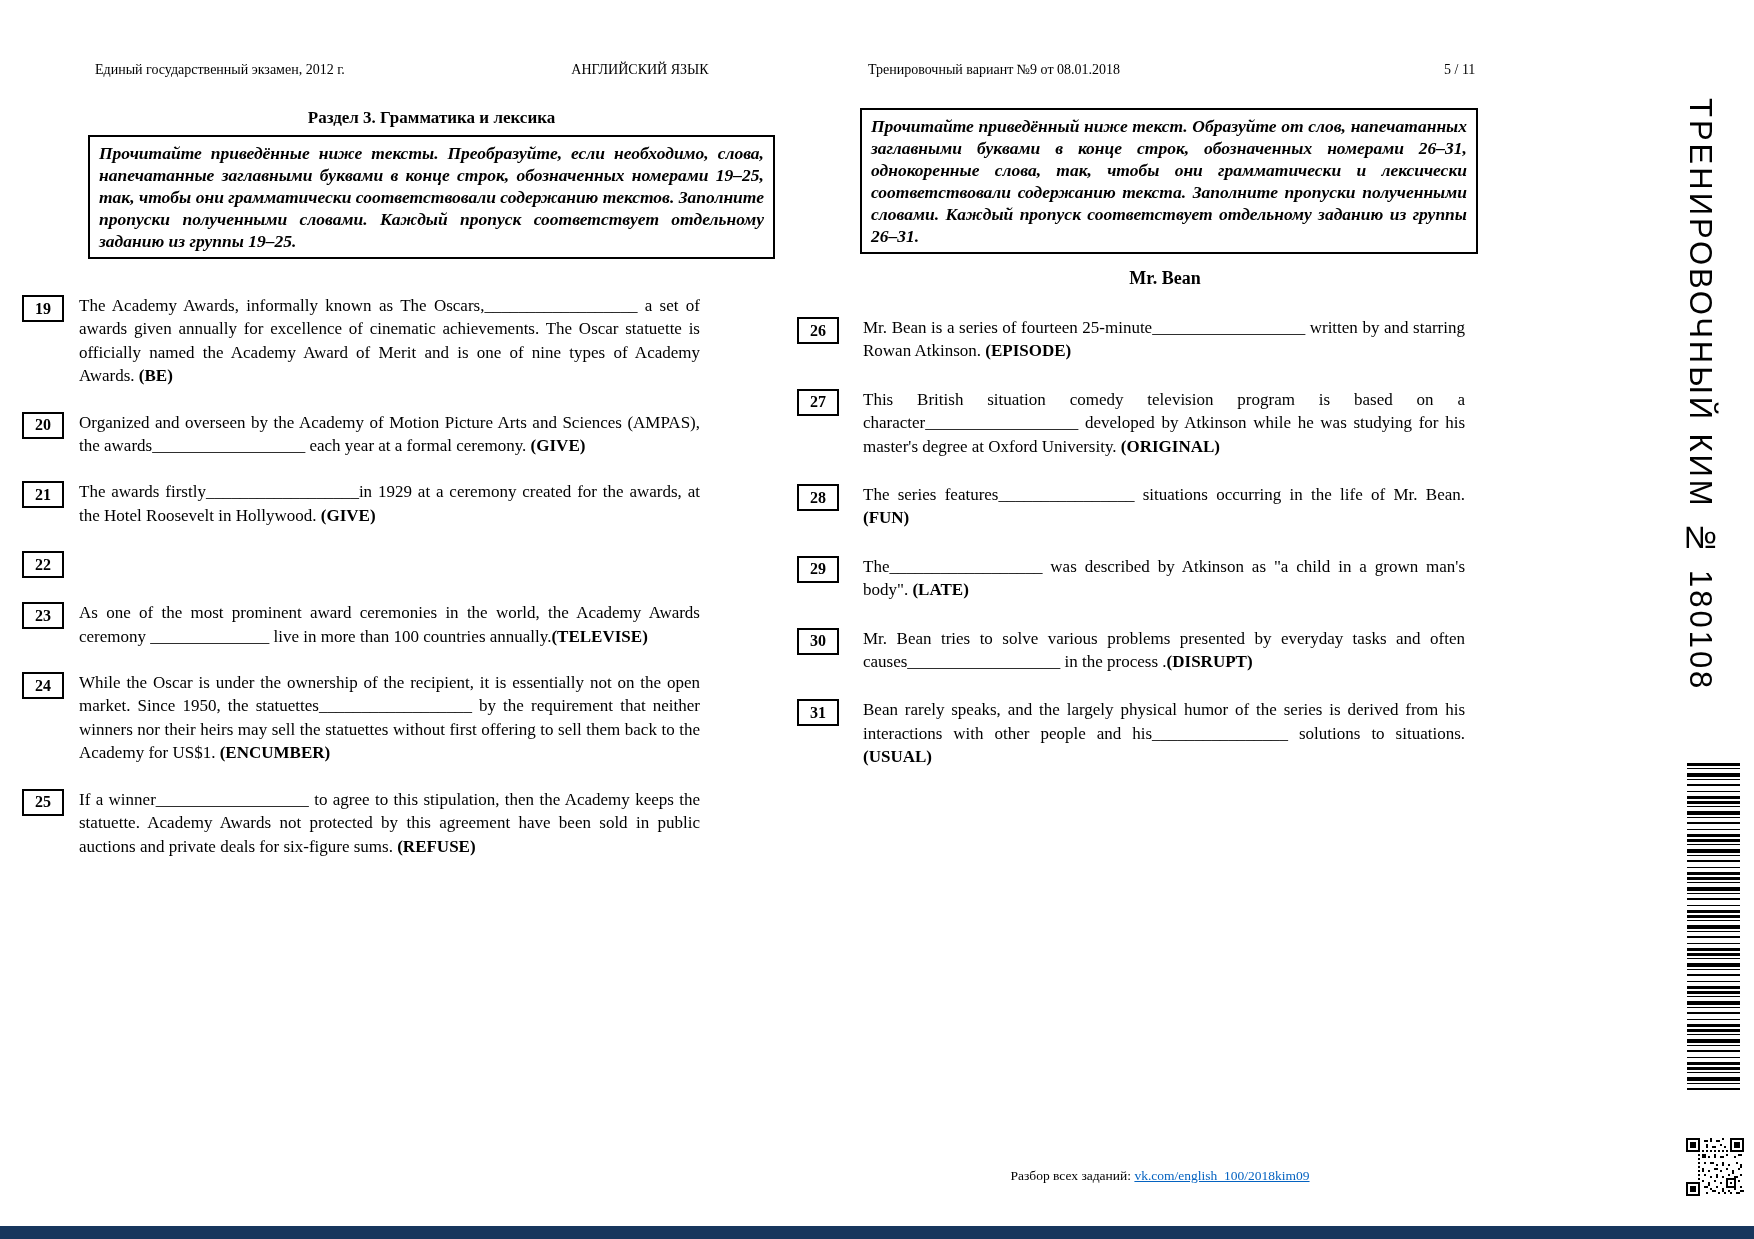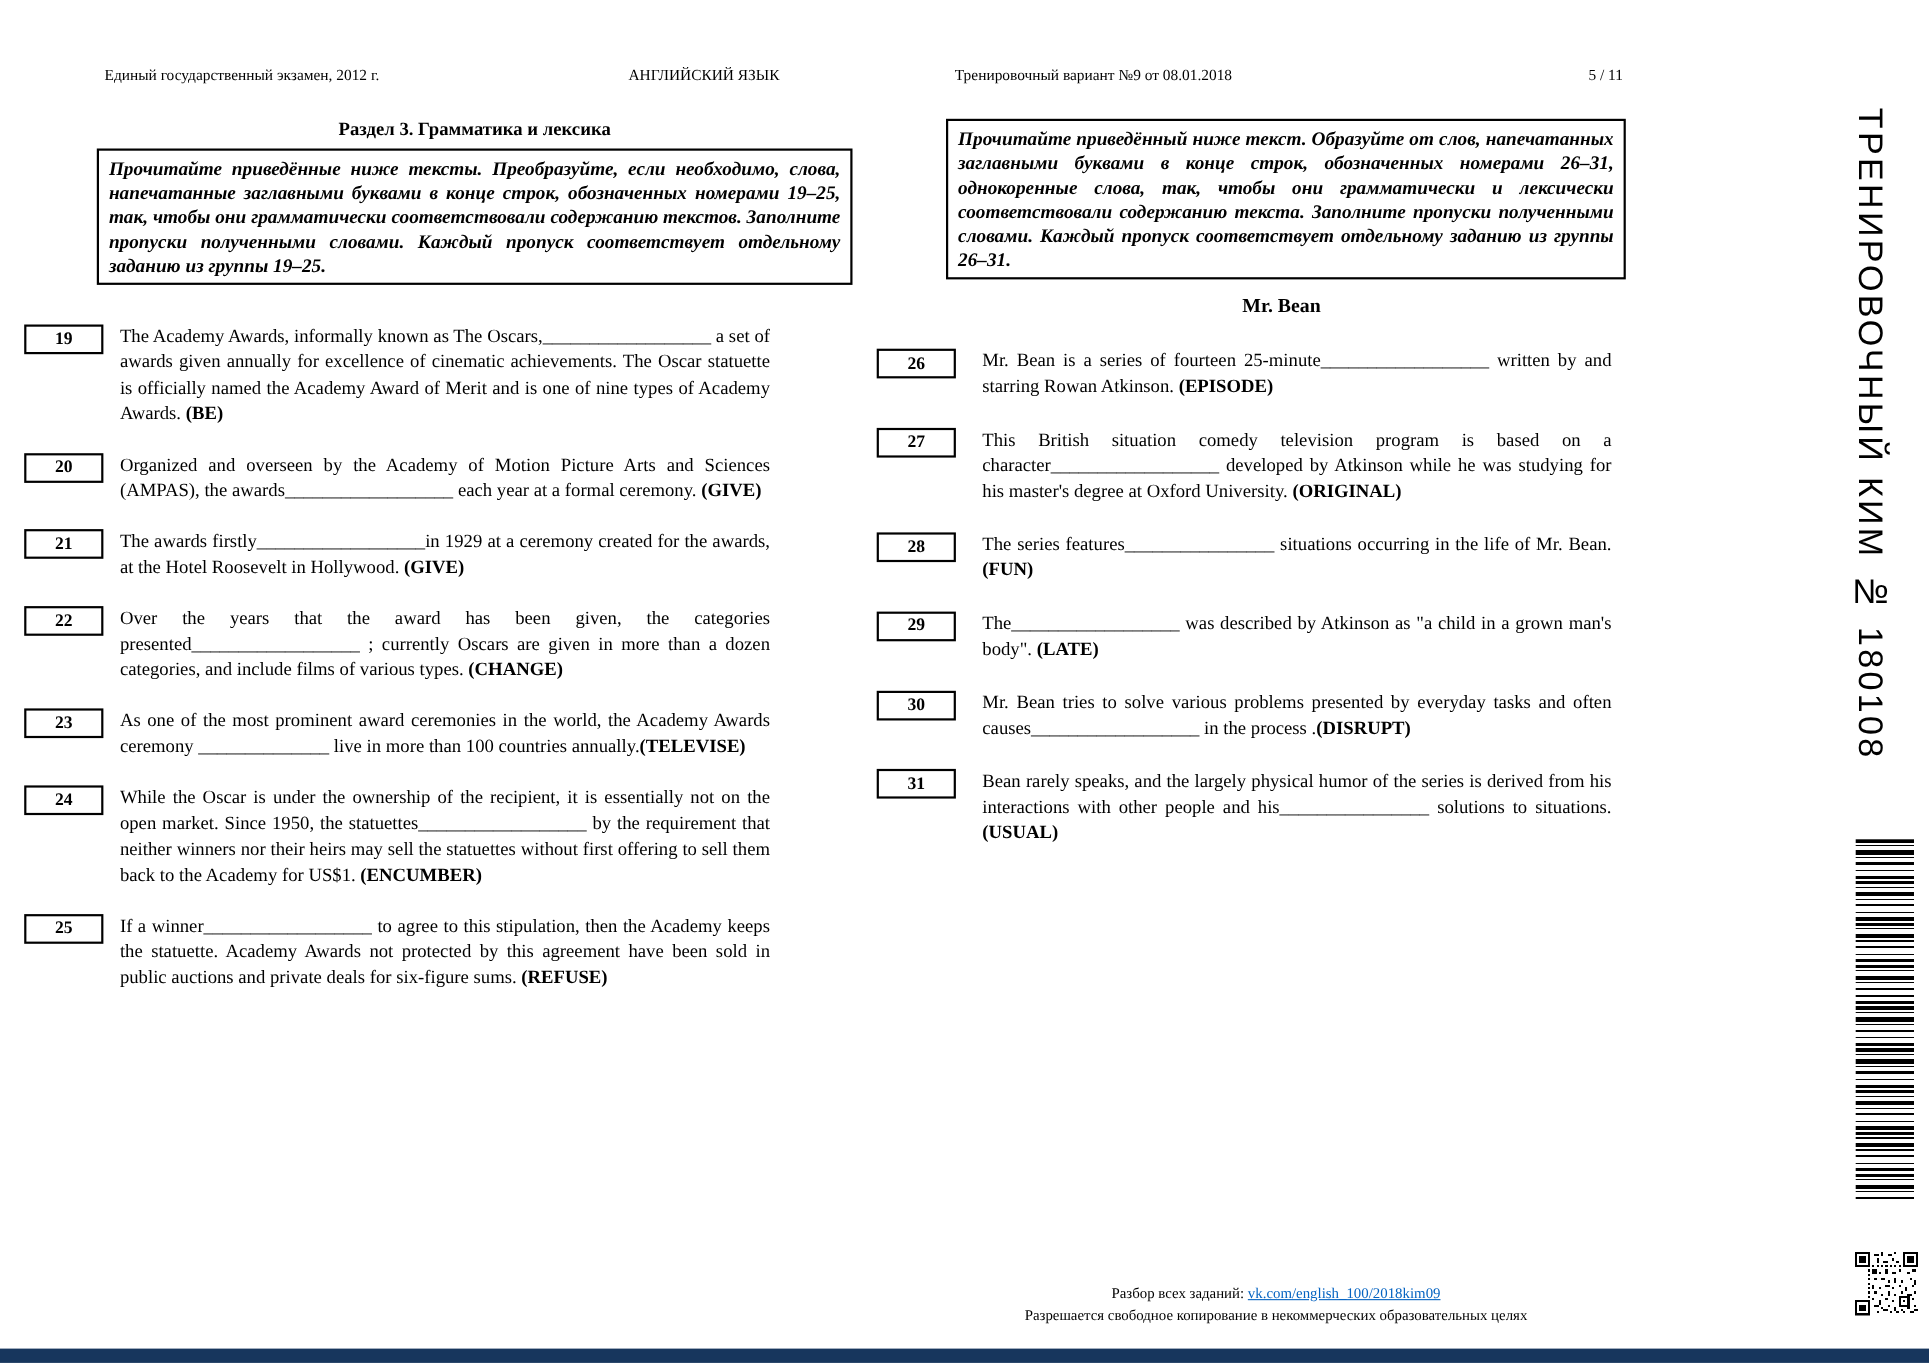--- a/index.html
+++ b/index.html
@@ -33,21 +33,21 @@
   .col-right-head { position:absolute; left:860px; top:108px; width:618px; }
   .text-title-right { position:absolute; left:865px; top:268px; width:600px;
     text-align:center; font-weight:bold; font-size:18px; }
   .tasks-right { position:absolute; left:797px; top:316px; width:668px; }
 
   
   .task { display:flex; align-items:flex-start; }
   .tasks-left  .task { gap:15px; margin-bottom:23px; }
   .tasks-right .task { gap:24px; margin-bottom:25px; }
   .num-box {
-    width:72px; height:27px; border:2px solid #000; flex:none; margin-top:1px;
+    width:42px; height:27px; border:2px solid #000; flex:none; margin-top:1px;
     display:flex; align-items:center; justify-content:center;
     font-weight:bold; font-size:16px;
   }
   .task-text { flex:1; font-size:17px; line-height:23.4px; text-align:justify; }
   .kw { font-weight:bold; font-style:normal; }
 
   
   .kim-vertical {
     position:absolute; left:1682px; top:98px; height:600px;
     writing-mode:vertical-rl; text-orientation:mixed;
@@ -113,21 +113,20 @@
       <div class="num-box">
           <span>21</span>
         </div>
       <p class="task-text"><span>The awards firstly__________________in 1929 at a ceremony created for the awards, at the Hotel Roosevelt in Hollywood. </span><b class="kw">(GIVE)</b></p>
     </div>
 
     <div class="task">
       <div class="num-box">
           <span>22</span>
         </div>
-      <p class="task-text"><span>Over the years that the award has been given, the categories presented__________________ ; currently Oscars are given in more than a dozen categories, and include films of various types. </span><b class="kw">(CHANGE)</b></p>
     </div>
 
     <div class="task">
       <div class="num-box">
           <span>23</span>
         </div>
       <p class="task-text"><span>As one of the most prominent award ceremonies in the world, the Academy Awards ceremony ______________ live in more than 100 countries annually.</span><b class="kw">(TELEVISE)</b></p>
     </div>
 
     <div class="task">
@@ -285,18 +284,17 @@
           <rect x="22" y="27" width="1" height="1"></rect>
           <rect x="25" y="27" width="2" height="1"></rect>
           <rect x="27" y="26" width="2" height="1"></rect>
       </g>
     </svg>
   </div>
 
 
   <div class="footer-block footer-right">
     <div><span>Разбор всех заданий: </span><a class="link">vk.com/english_100/2018kim09</a></div>
-    <div>Разрешается свободное копирование в некоммерческих образовательных целях</div>
   </div>
 
   <div class="bottom-bar"></div>
 
 </div>
 
 </body></html>

